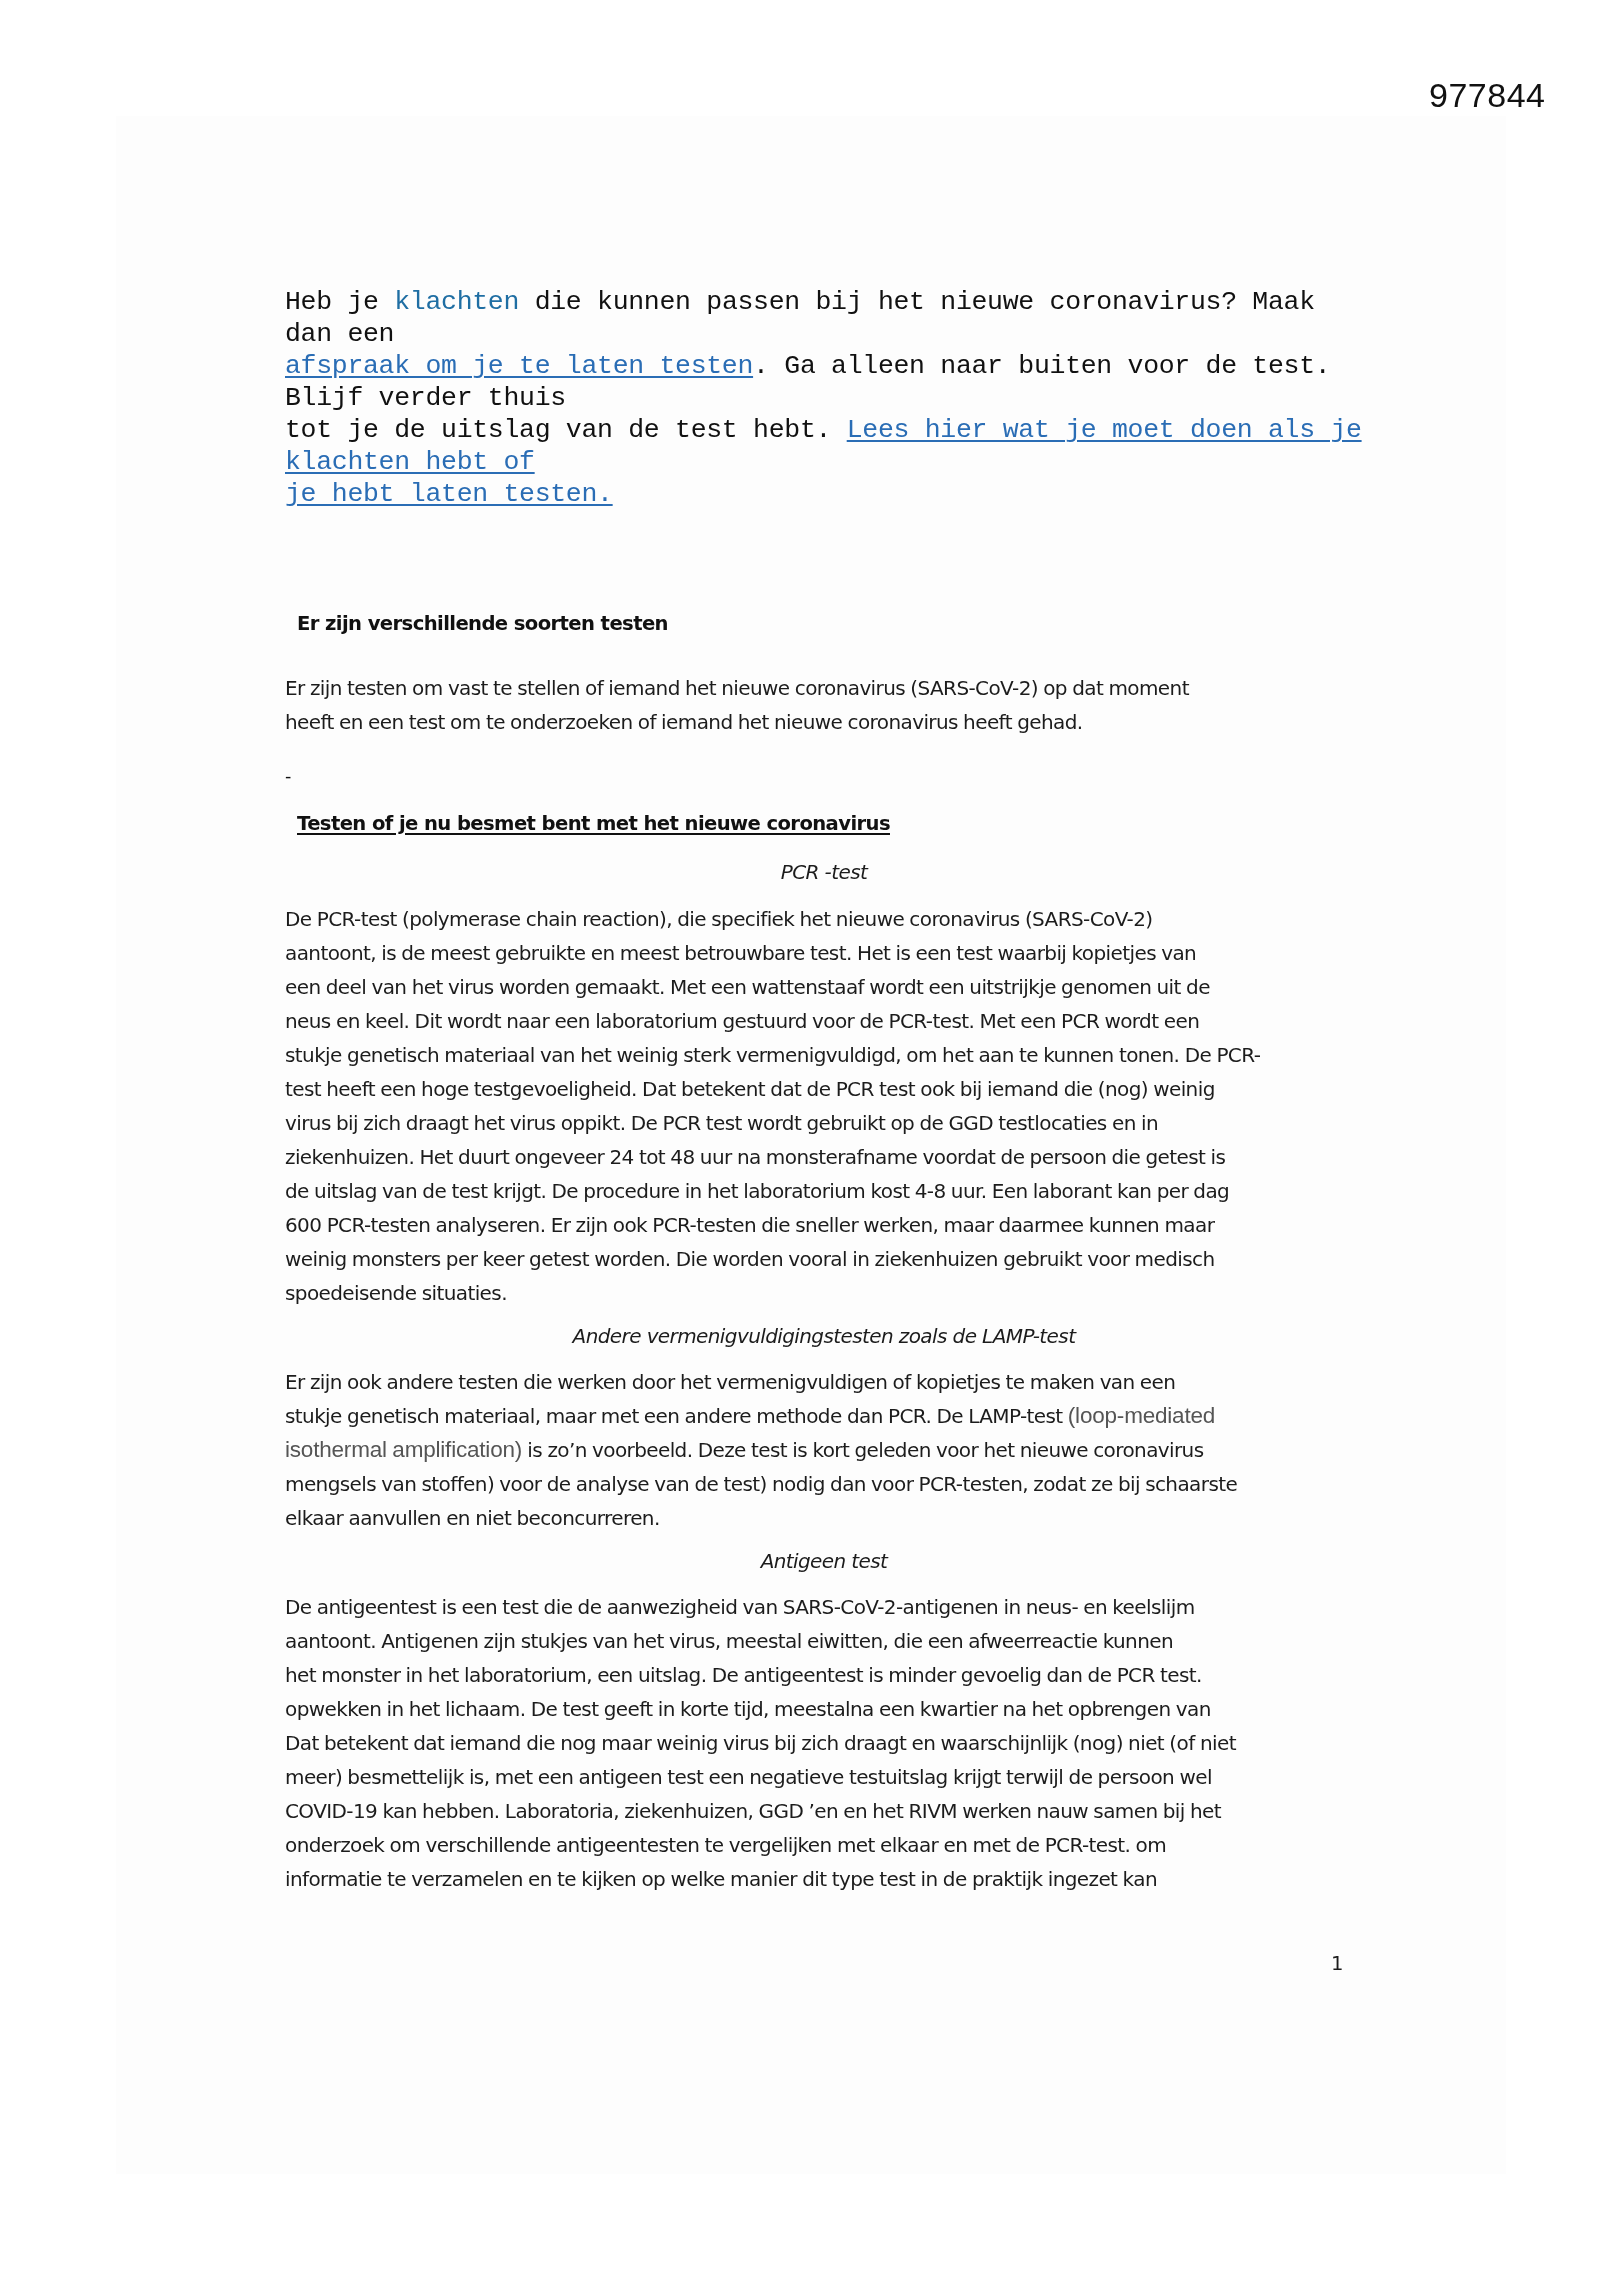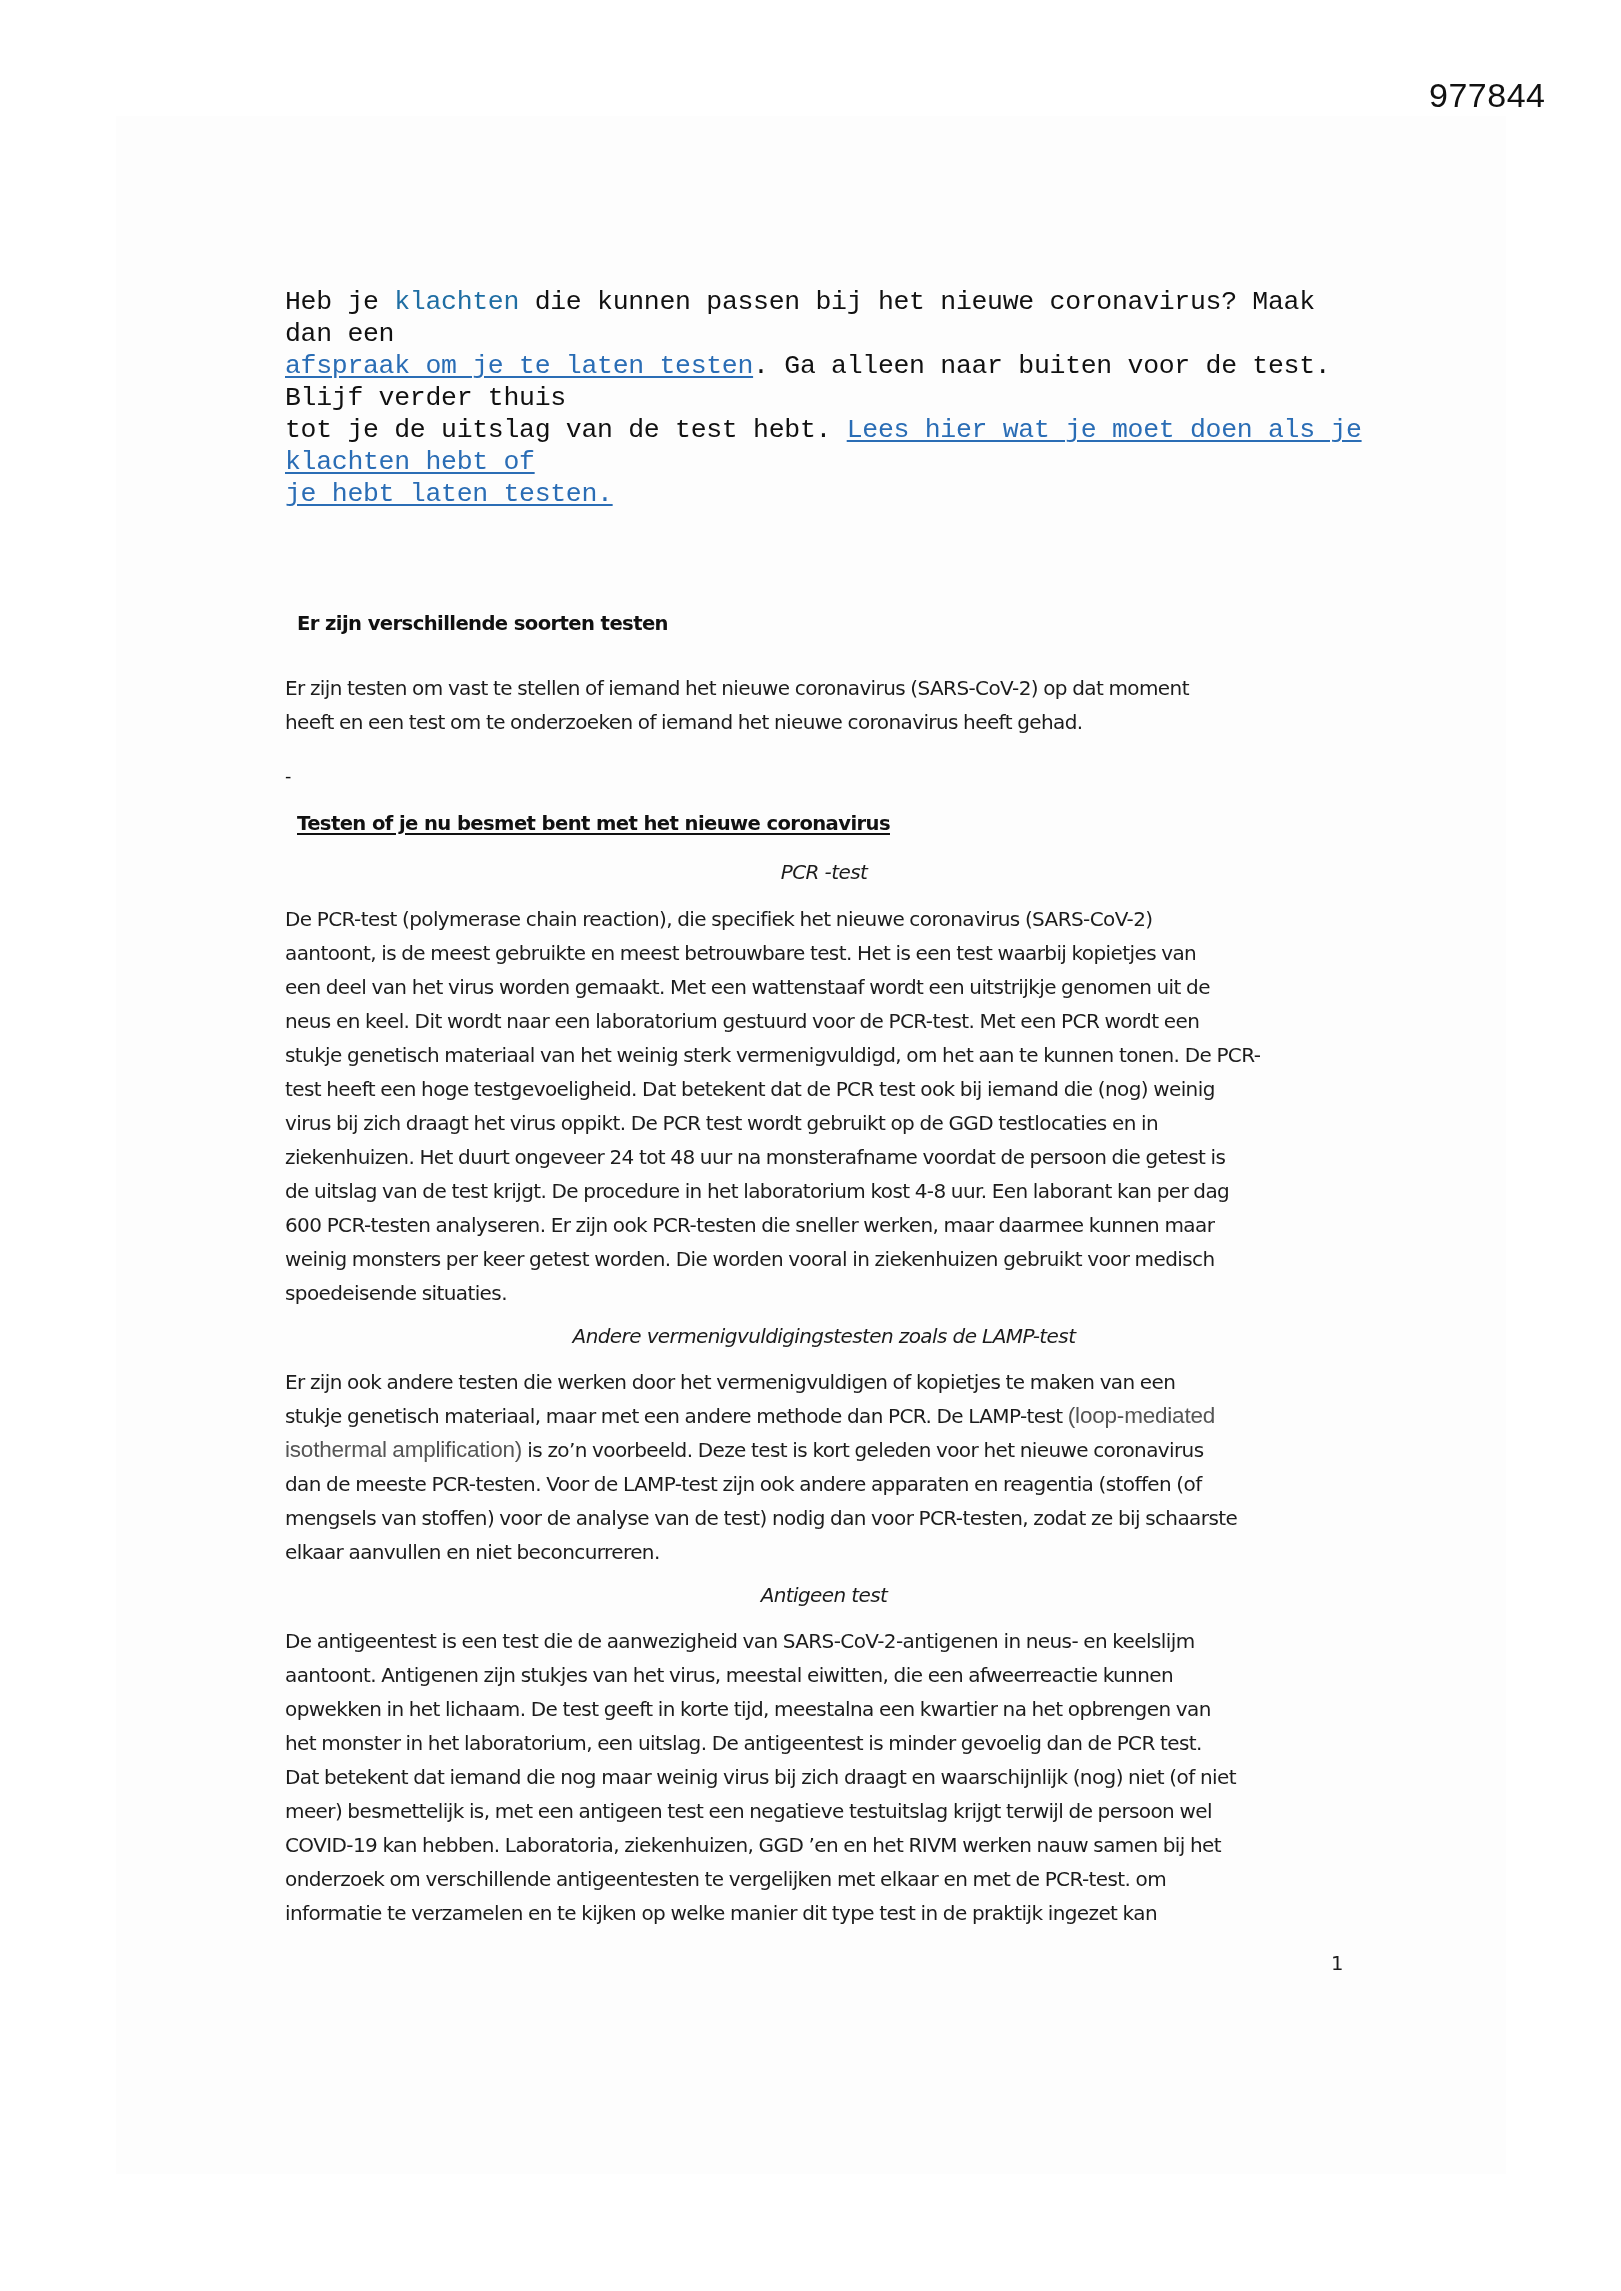--- a/index.html
+++ b/index.html
@@ -157,33 +157,32 @@
     <span class="line">spoedeisende situaties.</span>
   </p>
 
   <div style="height:13.7px"></div>
   <p class="h-italic">Andere vermenigvuldigingstesten zoals de LAMP-test</p>
   <div style="height:17.6px"></div>
   <p class="body-text">
     <span class="line">Er zijn ook andere testen die werken door het vermenigvuldigen  of kopietjes te maken van een</span>
     <span class="line"><span>stukje genetisch materiaal, maar met een andere methode dan PCR. De LAMP-test </span><span class="gray-span">(loop-mediated</span></span>
     <span class="line"><span class="gray-span">isothermal amplification)</span><span> is zo’n voorbeeld. Deze test is kort geleden voor het nieuwe coronavirus</span></span>
-    <span class="line">dan de meeste PCR-testen. Voor de LAMP-test zijn ook andere apparaten en reagentia (stoffen (of</span>
     <span class="line">mengsels van stoffen) voor de analyse van de test) nodig dan voor PCR-testen, zodat ze bij schaarste</span>
     <span class="line">elkaar aanvullen en niet beconcurreren.</span>
   </p>
 
   <div style="height:13.7px"></div>
   <p class="h-italic">Antigeen test</p>
   <div style="height:17.6px"></div>
   <p class="body-text">
     <span class="line">De antigeentest is een test die de aanwezigheid van SARS-CoV-2-antigenen in neus- en keelslijm</span>
     <span class="line">aantoont. Antigenen zijn stukjes van het virus, meestal eiwitten, die een afweerreactie kunnen</span>
+    <span class="line">het monster in het laboratorium,  een uitslag. De antigeentest is minder gevoelig dan de PCR test.</span>
     <span class="line">opwekken in het lichaam. De test geeft in korte tijd, meestalna een kwartier na het opbrengen van</span>
-    <span class="line">het monster in het laboratorium,  een uitslag. De antigeentest is minder gevoelig dan de PCR test.</span>
     <span class="line">Dat betekent dat iemand die nog maar weinig virus bij zich draagt en waarschijnlijk (nog) niet (of niet</span>
     <span class="line">meer) besmettelijk is, met een antigeen test een negatieve testuitslag krijgt terwijl de persoon wel</span>
     <span class="line">COVID-19 kan hebben. Laboratoria, ziekenhuizen, GGD ’en en het RIVM werken nauw samen bij het</span>
     <span class="line">onderzoek om verschillende antigeentesten te vergelijken met elkaar en met de PCR-test. om</span>
     <span class="line">informatie te verzamelen en te kijken op welke manier dit type test in de praktijk ingezet kan</span>
   </p>
 </div>
 
 <div class="page-number">1</div>
 

